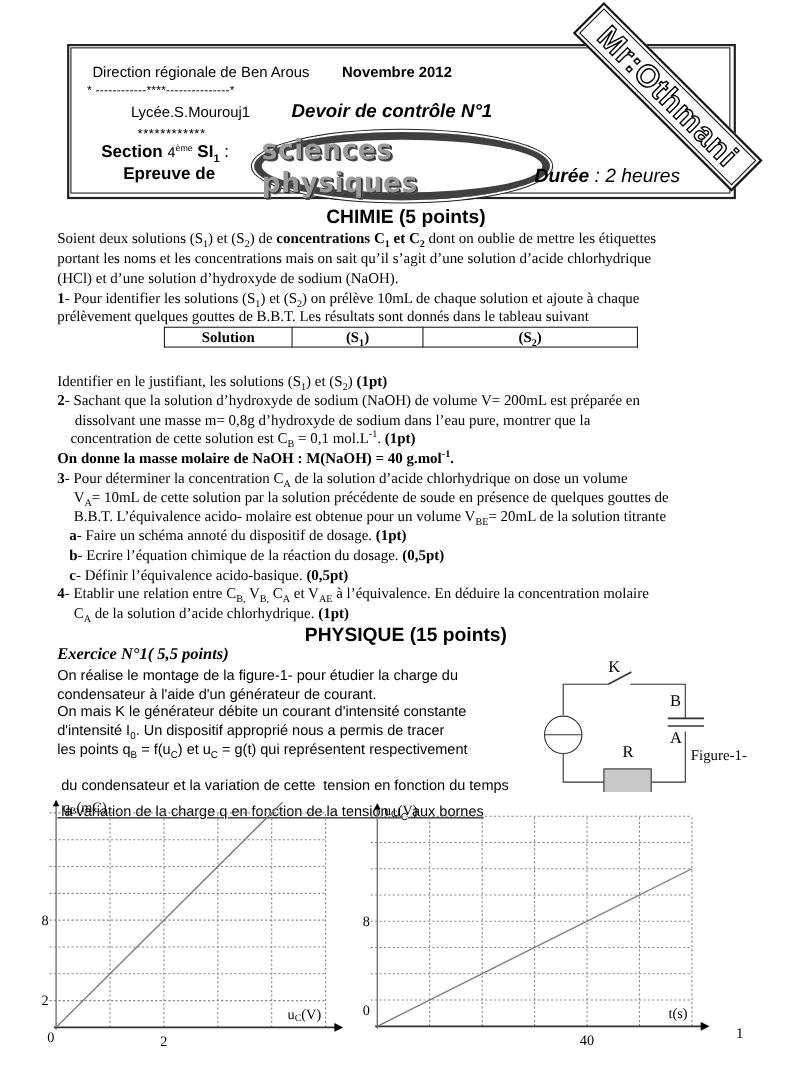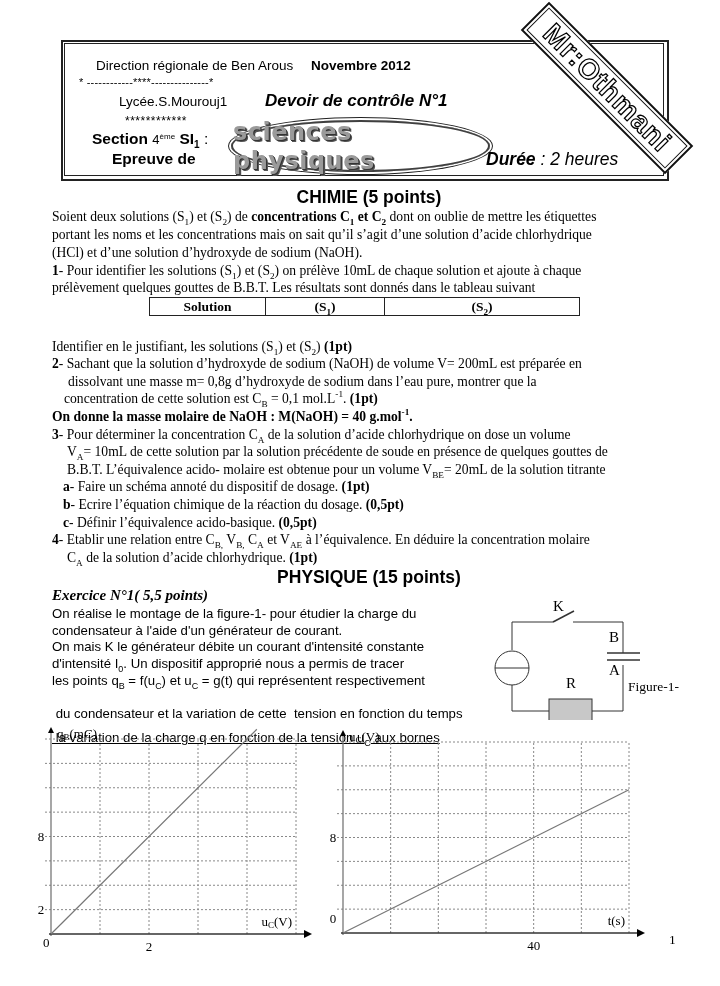--- a/index.html
+++ b/index.html
@@ -10,38 +10,38 @@
   .serif{font-family:"Liberation Serif",serif;}
   
   .hdr-frame{left:61px;top:40px;width:604px;height:137px;border:2px solid #222;}
   .hdr-frame-inner{left:64px;top:43px;width:598px;height:131px;border:1px solid #222;}
   .stamp{left:505px;top:68px;width:200px;height:36px;border:2px solid #111;
          transform:rotate(45deg);transform-origin:center;background:#fff;
          display:flex;align-items:center;justify-content:center;}
   .stamp-inner{position:absolute;left:2px;top:2px;right:2px;bottom:2px;border:1px solid #111;}
   .stamp-text{font-family:"Liberation Sans",sans-serif;font-weight:bold;font-size:28px;
               color:#fff;-webkit-text-stroke:1.3px #000;letter-spacing:1px;position:relative;}
-  .ellipse{left:231px;top:120px;width:255px;height:48px;border:2px solid #404040;border-radius:50%;
+  .ellipse{left:231px;top:120px;width:255px;height:48px;border:7px solid #404040;border-radius:50%;
            box-shadow:0 0 0 2px #fff,0 0 0 3px #222;display:flex;align-items:center;justify-content:center;}
   .ellipse-text{font-family:"DejaVu Sans",sans-serif;font-weight:bold;font-size:24px;color:#9a9a9a;
                 letter-spacing:0.5px;text-shadow:1px 1px 0 #333,2px 2px 0 #555;transform:scaleY(1.05);}
   .t13{font-size:13.6px;line-height:17.5px;white-space:nowrap;}
   .s13{font-family:"Liberation Sans",sans-serif;font-size:13.2px;line-height:17px;white-space:nowrap;}
   sub,sup{font-size:68%;line-height:0;}
   table.bbt{border-collapse:collapse;}
   table.bbt td{border:1px solid #222;text-align:center;font-weight:bold;font-size:13.5px;height:17px;padding:0;}
   svg text{font-family:"Liberation Serif",serif;}
 </style>
 </head>
 <body>
 
 <div class="abs hdr-frame"></div>
 <div class="abs hdr-frame-inner"></div>
 
-<div class="abs sans" style="left:84px;top:58px;font-size:13.5px;margin-left:12px;">Direction régionale de Ben Arous</div>
+<div class="abs sans" style="left:84px;top:58px;font-size:13.5px;">Direction régionale de Ben Arous</div>
 <div class="abs sans" style="left:311px;top:58px;font-size:13.5px;font-weight:bold;">Novembre 2012</div>
 <div class="abs sans" style="left:79px;top:76px;font-size:11px;letter-spacing:0.2px;">* ------------****---------------*</div>
 <div class="abs sans" style="left:119px;top:94px;font-size:13.5px;">Lycée.S.Mourouj1</div>
 <div class="abs sans" style="left:265px;top:91px;font-size:17px;font-weight:bold;font-style:italic;">Devoir de contrôle N°1</div>
 <div class="abs sans" style="left:125px;top:114px;font-size:12px;letter-spacing:0.5px;">************</div>
 <div class="abs sans" style="left:92px;top:130px;font-size:15.5px;font-weight:bold;white-space:nowrap;">
   <span>Section</span>
   <span style="font-weight:normal;font-size:13px;"><span>4</span><sup style="font-size:8px;">ème</sup></span>
   <span>SI</span><sub style="font-size:10px;">1</sub>
   <span style="font-weight:normal;">:</span>

